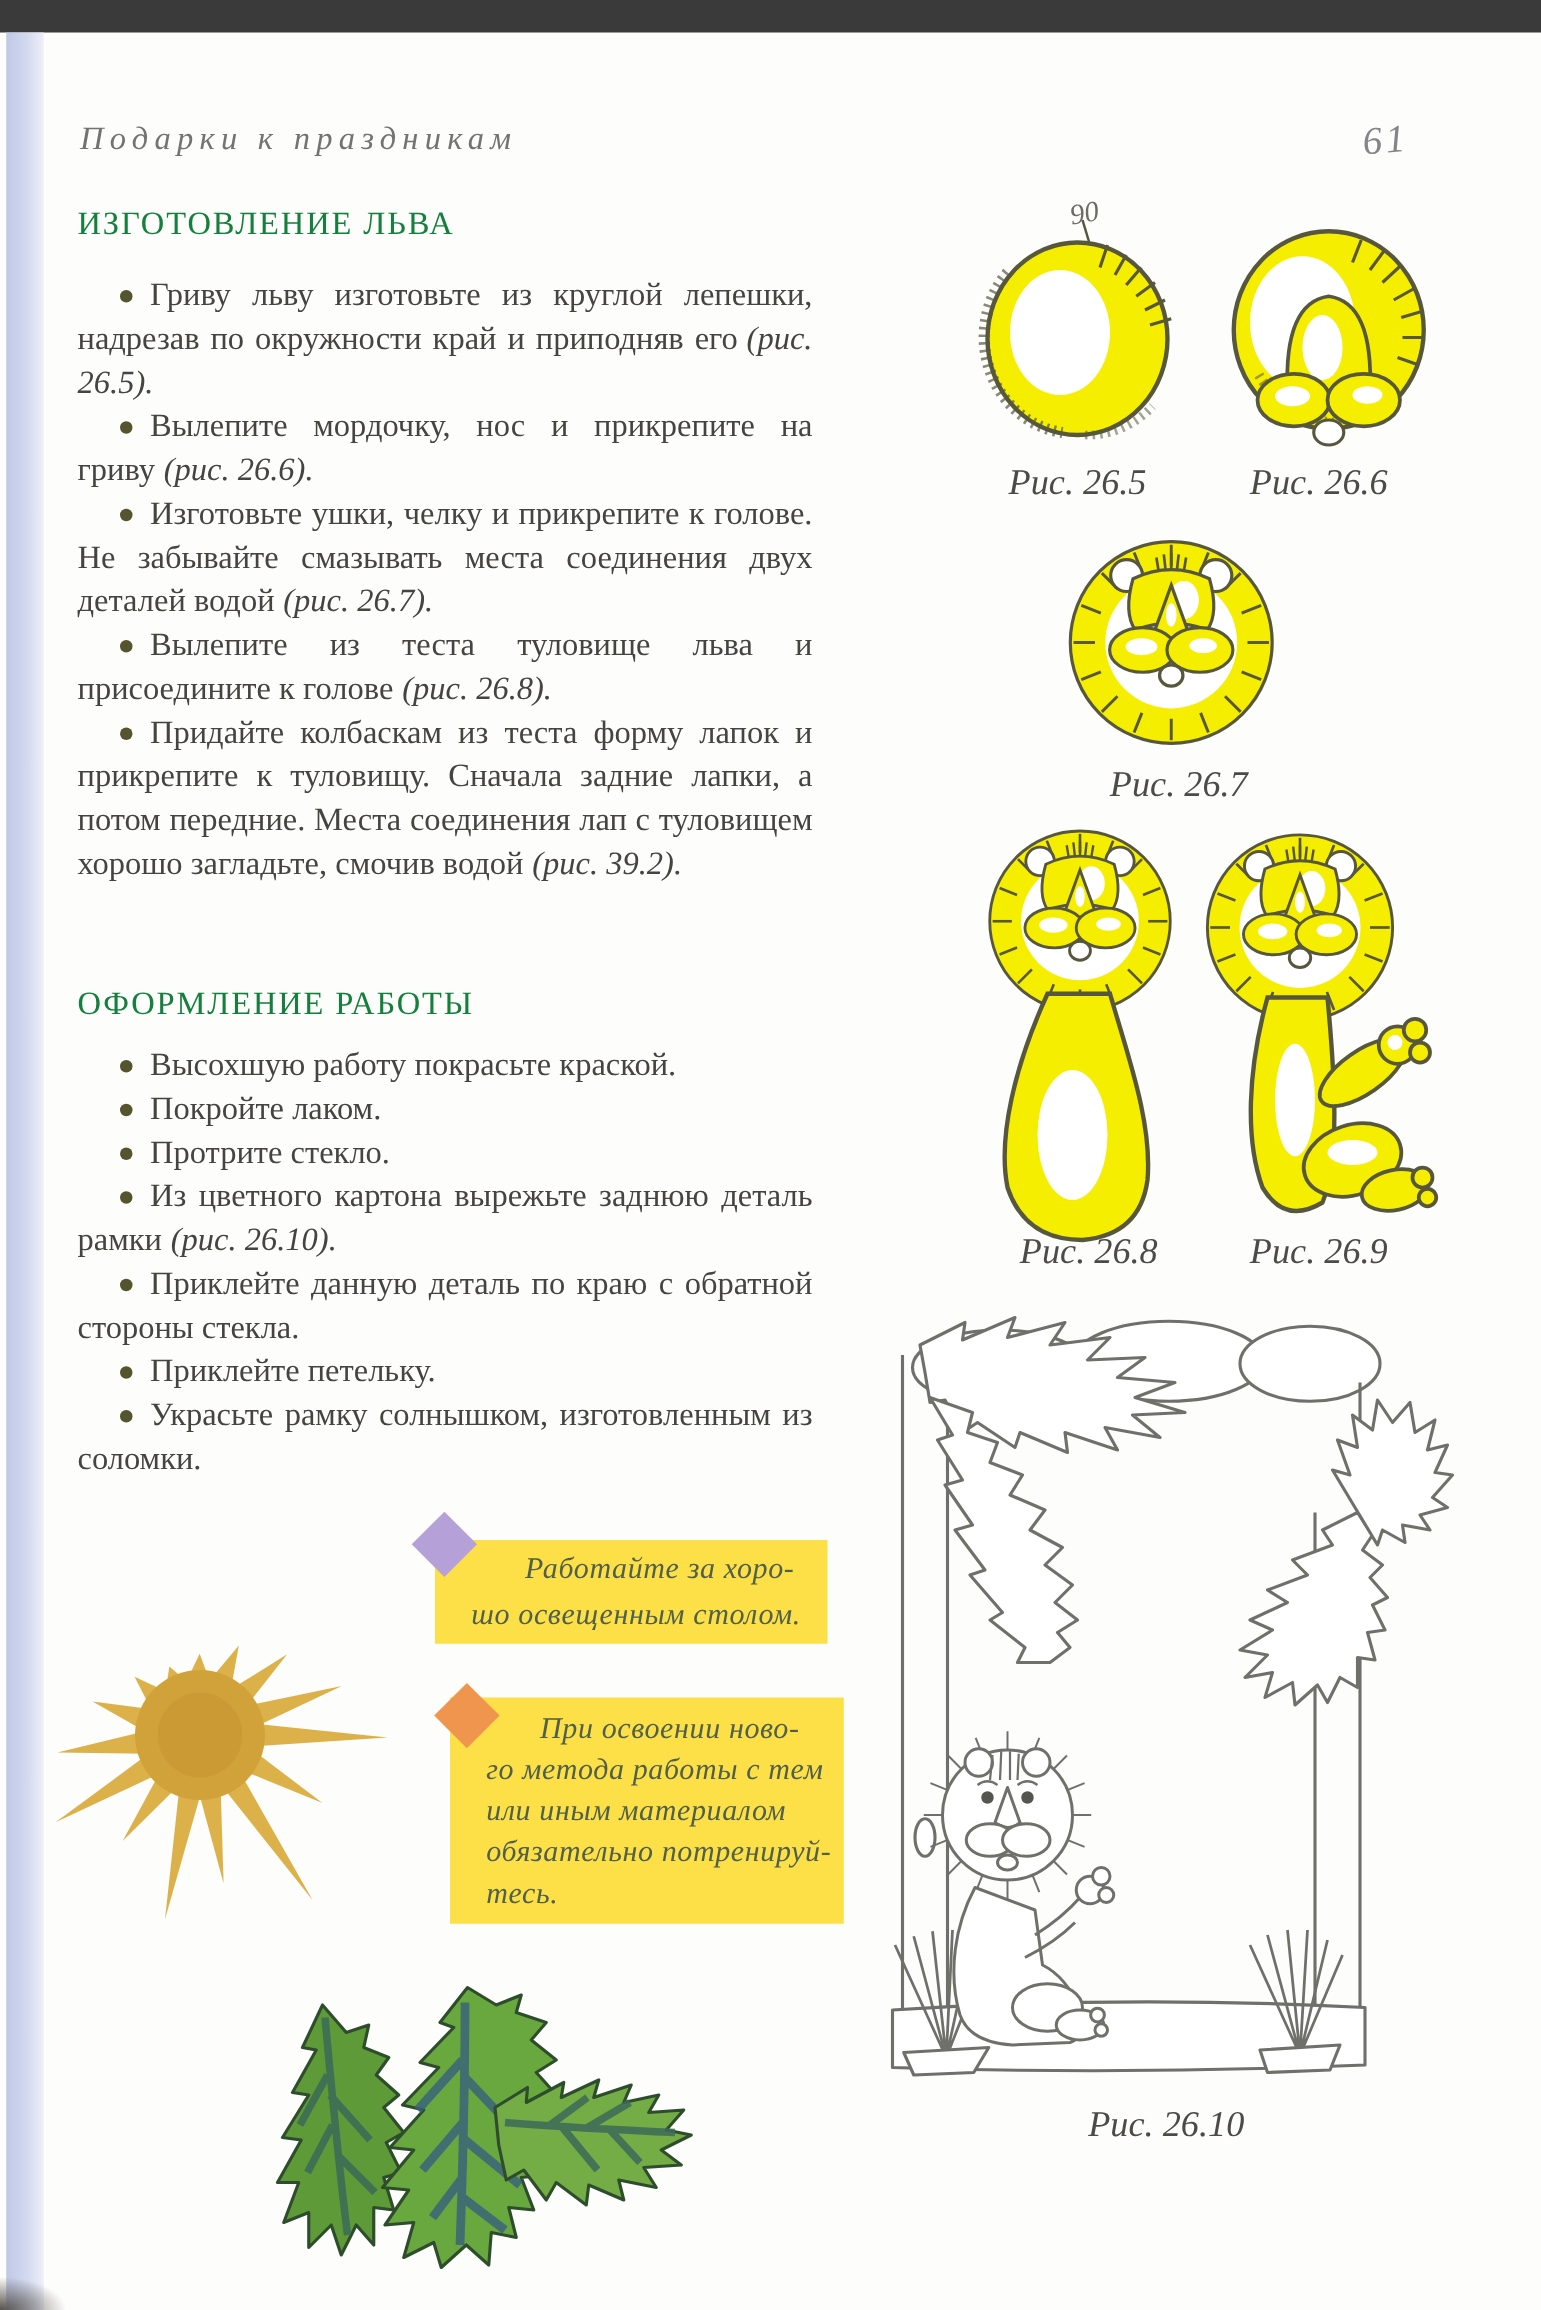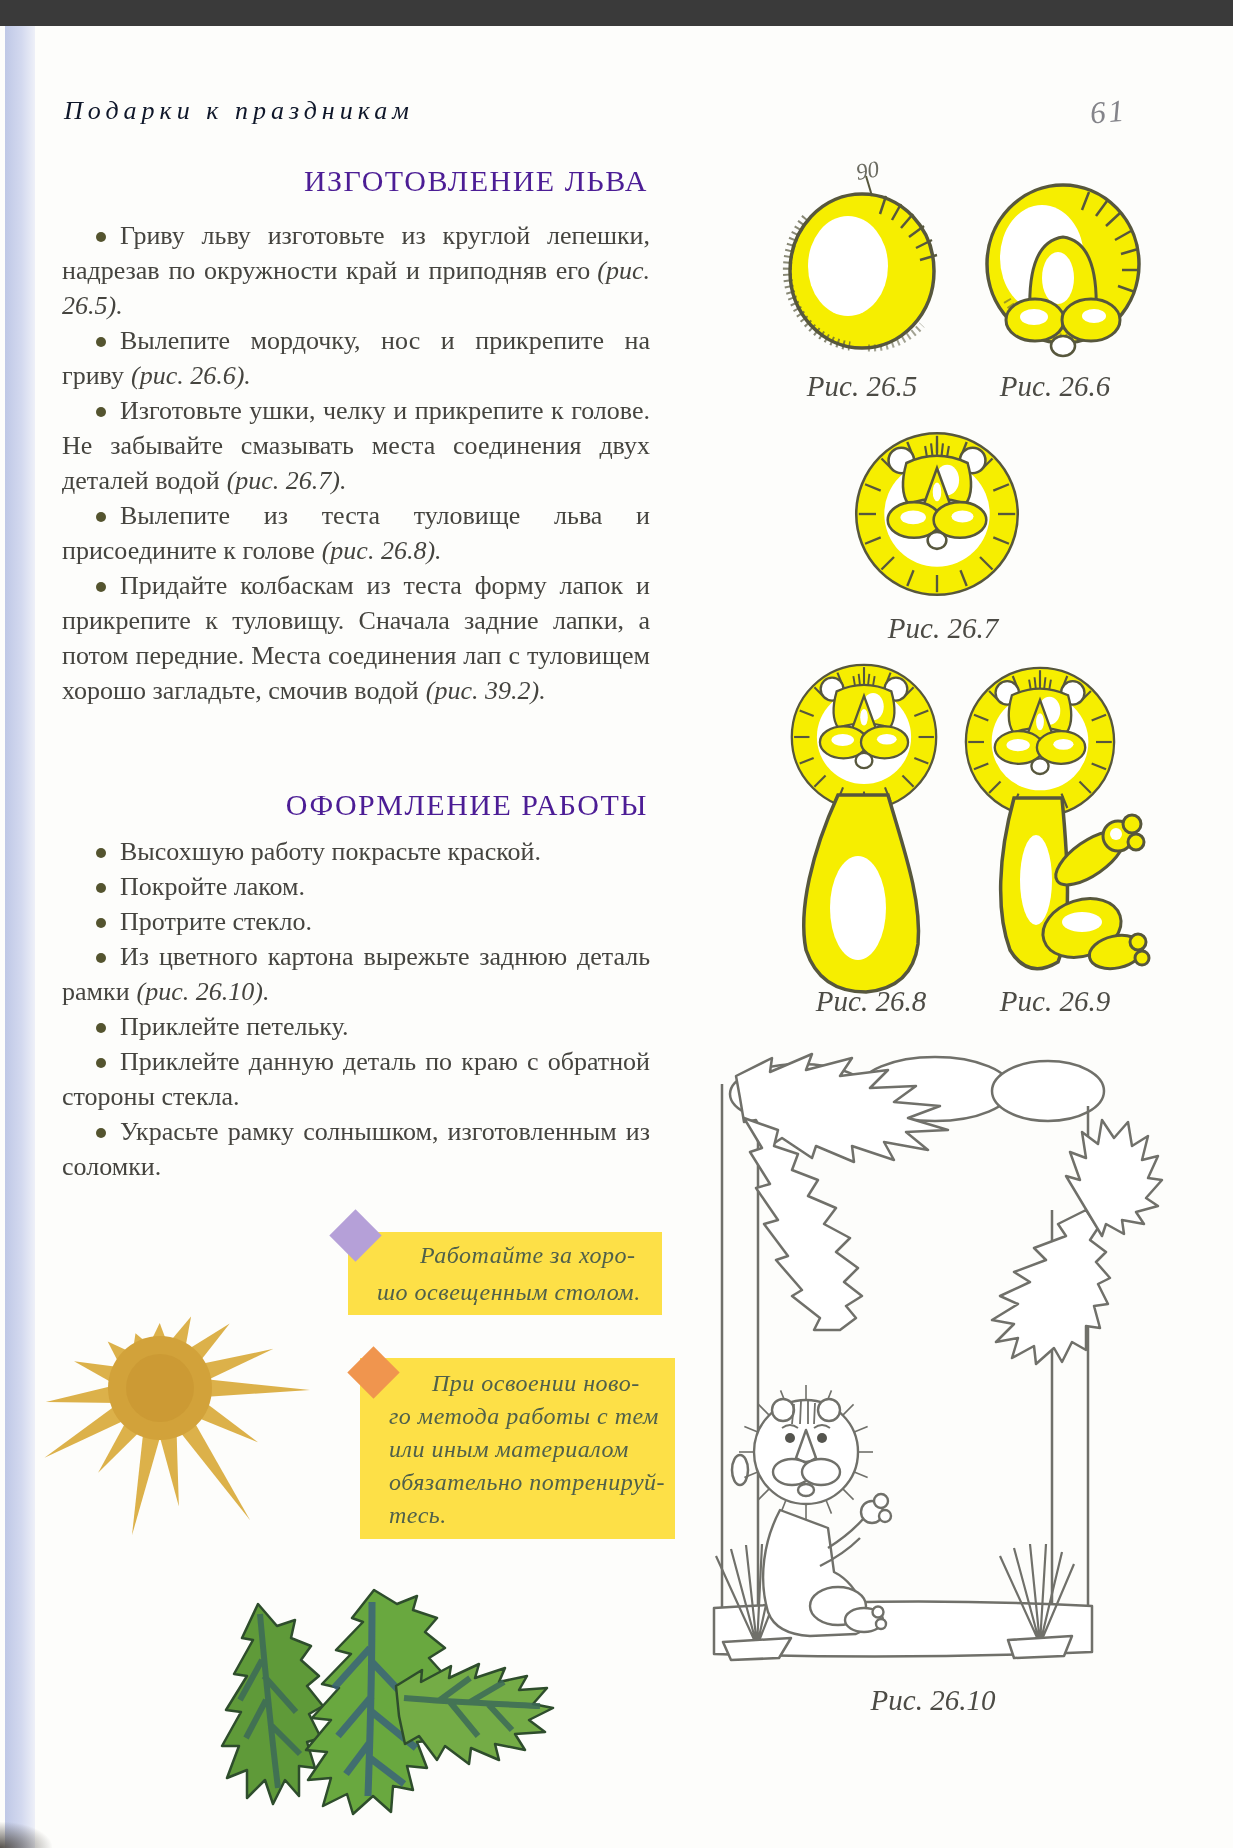--- a/index.html
+++ b/index.html
@@ -7,25 +7,25 @@
     width:1233px;height:1848px;position:relative;overflow:hidden;
     background:#fdfdfb;color:#474642;
     font-family:"Liberation Serif", serif;
   }
   .topstrip{position:absolute;left:0;top:0;width:1233px;height:26px;background:#3a3a3a;}
   .spine{position:absolute;left:5px;top:26px;width:30px;height:1822px;
     background:linear-gradient(90deg,#bfc8e6 0%,#d3d9ef 55%,#eef0f8 100%);}
   .spine-shadow{position:absolute;left:0;bottom:0;width:52px;height:26px;
     background:radial-gradient(ellipse at 0% 100%, #56524d 0%, rgba(86,82,77,0) 72%);}
   .runhead{position:absolute;left:64px;top:96px;font-style:italic;font-size:26px;
-    letter-spacing:5px;color:#0f172a;}
+    letter-spacing:5px;color:#737373;}
   .pagenum{position:absolute;left:1090px;top:94px;font-style:italic;font-size:31px;
     color:#84848a;letter-spacing:3px;transform:rotate(-5deg);}
-  .sec-title{position:absolute;left:62px;width:586px;text-align:right;
-    font-size:30px;letter-spacing:1.5px;color:#4c1d95;white-space:nowrap;}
+  .sec-title{position:absolute;left:62px;width:586px;text-align:left;
+    font-size:26px;letter-spacing:1.5px;color:#15803d;white-space:nowrap;}
   #sec1-title{top:164px;}
   #sec2-title{top:788px;}
   .blist{position:absolute;left:62px;width:588px;}
   #sec1-list{top:218px;}
   #sec2-list{top:834px;}
   .b{margin:0;font-size:26px;line-height:35px;text-align:justify;text-indent:34px;color:#45443f;}
   .dot{display:inline-block;width:10px;height:10px;border-radius:50%;
     background:#54542f;margin-right:14px;vertical-align:2px;}
   .ref{font-style:italic;margin-left:7px;}
   .ref:empty{margin:0;}
@@ -70,22 +70,22 @@
   <p class="b"><span class="dot"></span><span>Придайте колбаскам из теста форму лапок и прикрепите к туловищу. Сначала задние лапки, а потом передние. Места соединения лап с туловищем хорошо загладьте, смочив водой</span><span class="ref">(рис. 39.2).</span></p>
 </div>
 
 <div class="sec-title" id="sec2-title">ОФОРМЛЕНИЕ РАБОТЫ</div>
 
 <div class="blist" id="sec2-list">
   <p class="b"><span class="dot"></span><span>Высохшую работу покрасьте краской.</span><span class="ref"></span></p>
   <p class="b"><span class="dot"></span><span>Покройте лаком.</span><span class="ref"></span></p>
   <p class="b"><span class="dot"></span><span>Протрите стекло.</span><span class="ref"></span></p>
   <p class="b"><span class="dot"></span><span>Из цветного картона вырежьте заднюю деталь рамки</span><span class="ref">(рис. 26.10).</span></p>
+  <p class="b"><span class="dot"></span><span>Приклейте данную деталь по краю с обратной стороны стекла.</span><span class="ref"></span></p>
   <p class="b"><span class="dot"></span><span>Приклейте петельку.</span><span class="ref"></span></p>
-  <p class="b"><span class="dot"></span><span>Приклейте данную деталь по краю с обратной стороны стекла.</span><span class="ref"></span></p>
   <p class="b"><span class="dot"></span><span>Украсьте рамку солнышком, изготовленным из соломки.</span><span class="ref"></span></p>
 </div>
 
 <div class="tip" id="tip1">
   <div class="diamond" id="d1"></div>
   <div class="tipline ind">Работайте за хоро-</div>
   <div class="tipline">шо освещенным столом.</div>
 </div>
 
 <div class="tip" id="tip2">

